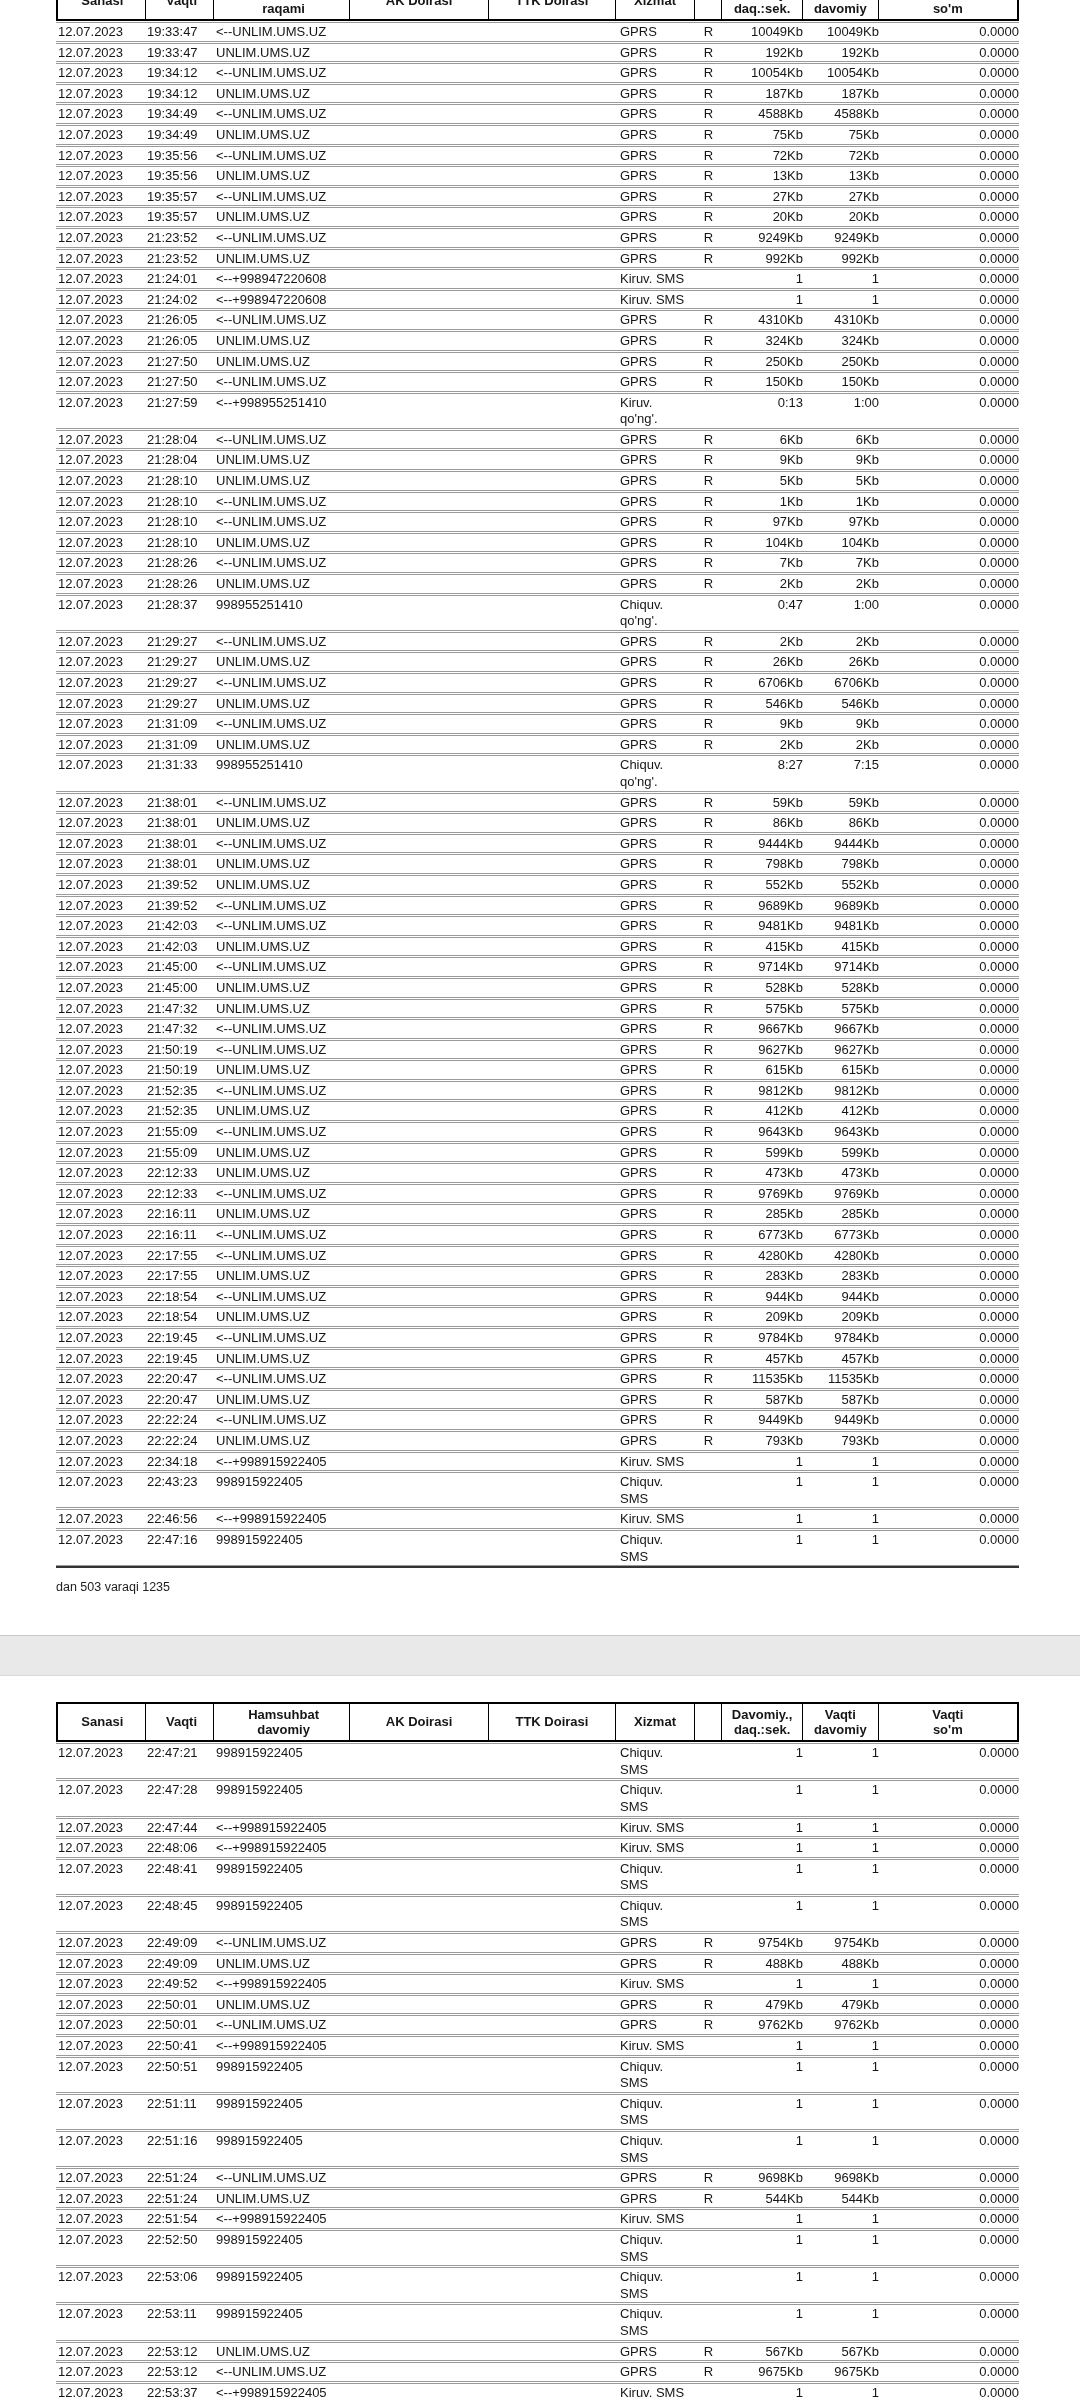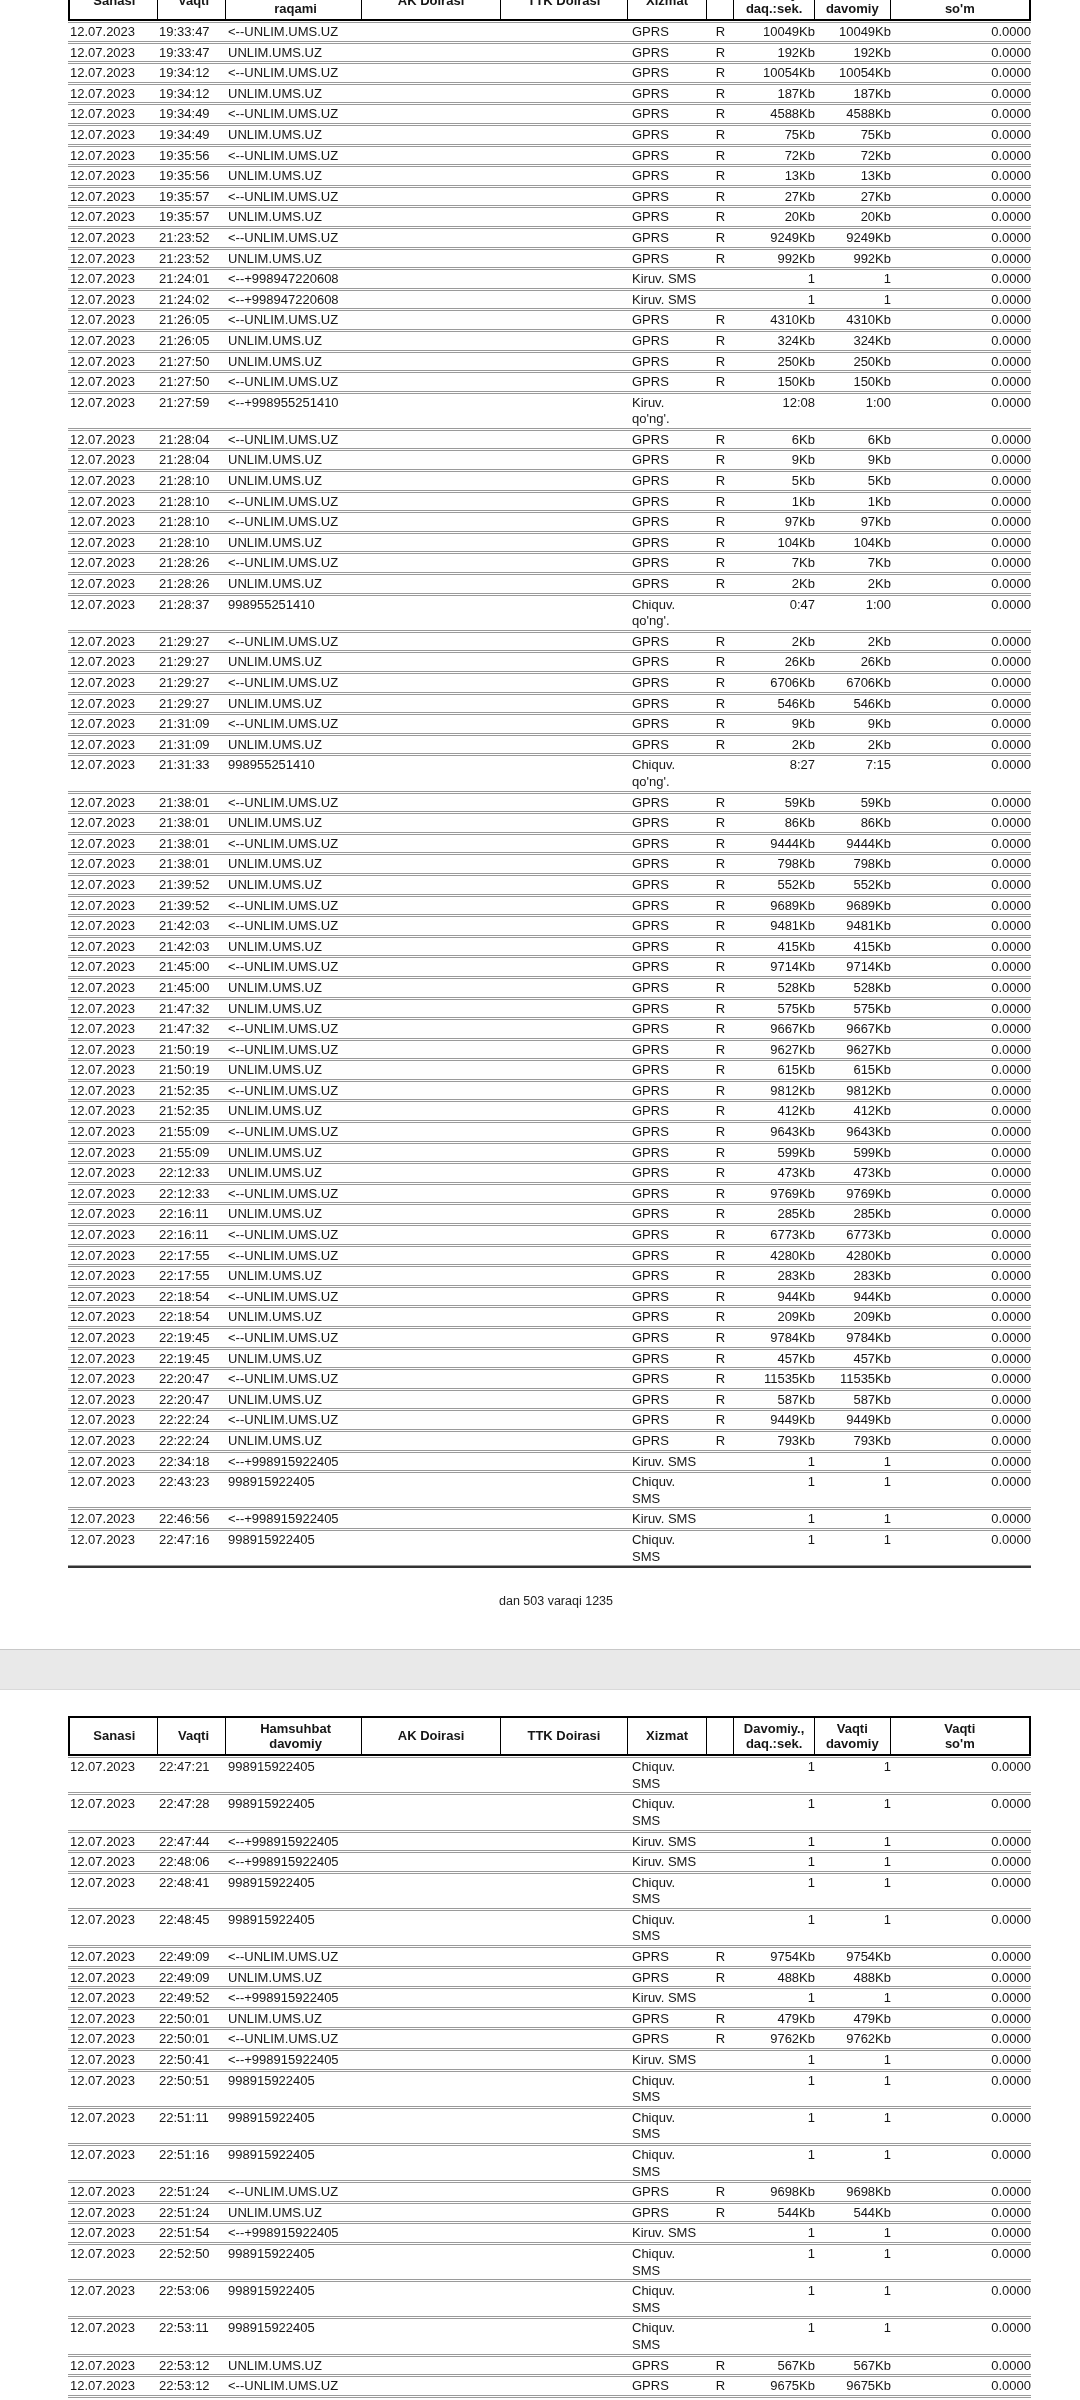--- a/index.html
+++ b/index.html
@@ -1,18 +1,18 @@
 <!DOCTYPE html>
 <html><head>
 <meta charset="utf-8">
 <style>
   * { margin:0; padding:0; box-sizing:border-box; }
   html,body { width:1080px; height:2400px; overflow:hidden; background:#ffffff;
               font-family:"Liberation Sans", sans-serif; color:#161616; }
-  .page { background:#fff;padding-left:12px; }
+  .page { background:#fff; }
   .tbl { margin-left:56px; width:963px; }
   
   .thead { display:flex; border:2px solid #000; background:#fff; height:40px; }
   .th { border-left:1.5px solid #000; font-weight:bold; font-size:13px; line-height:15.5px;
         display:flex; align-items:center; justify-content:center; text-align:center;
         white-space:pre-line; height:100%; }
   .th:first-child { border-left:none; }
   .clip { height:21px; overflow:hidden; margin-left:56px; width:963px; }
   .clip .thead { margin-top:-19px; }
   
@@ -26,22 +26,22 @@
   .c4 { width:127px; }
   .c5 { width:80px; }
   .td.c5 { padding-left:5px; }
   .c6 { width:27px; }
   .c7 { width:81px; }
   .c8 { width:76px; }
   .c9 { width:140px; }
   .ctr { text-align:center; }
   .rgt { text-align:right; }
   .table-end { margin-left:56px; width:963px; border-top:2px solid #333; }
-  .footer-note { margin-left:56px; width:976px; text-align:center; font-size:12.5px;
-                 margin-top:26px; color:#222; }
+  .footer-note { margin-left:56px; width:976px; text-align:left; font-size:12.5px;
+                 margin-top:12px; color:#222; }
   .page-gap { width:1080px; height:41px; background:#e9e9e9; border-top:1px solid #c8c8c8;
               border-bottom:1px solid #dadada; margin-top:41px; }
   .page2 { padding-top:26px; }
 </style>
 </head>
 <body>
 
 <div class="page">
   <div class="clip">
     <div class="thead">
@@ -300,21 +300,21 @@
 
       <div class="trow">
         <div class="td c0">12.07.2023</div>
         <div class="td c1">21:27:59</div>
         <div class="td c2">&lt;--+998955251410</div>
         <div class="td c3"></div>
         <div class="td c4"></div>
         <div class="td c5">Kiruv.
 qo'ng'.</div>
         <div class="td c6 ctr"></div>
-        <div class="td c7 rgt">12:08</div>
+        <div class="td c7 rgt">0:13</div>
         <div class="td c8 rgt">1:00</div>
         <div class="td c9 rgt">0.0000</div>
       </div>
 
       <div class="trow">
         <div class="td c0">12.07.2023</div>
         <div class="td c1">21:28:04</div>
         <div class="td c2">&lt;--UNLIM.UMS.UZ</div>
         <div class="td c3"></div>
         <div class="td c4"></div>

